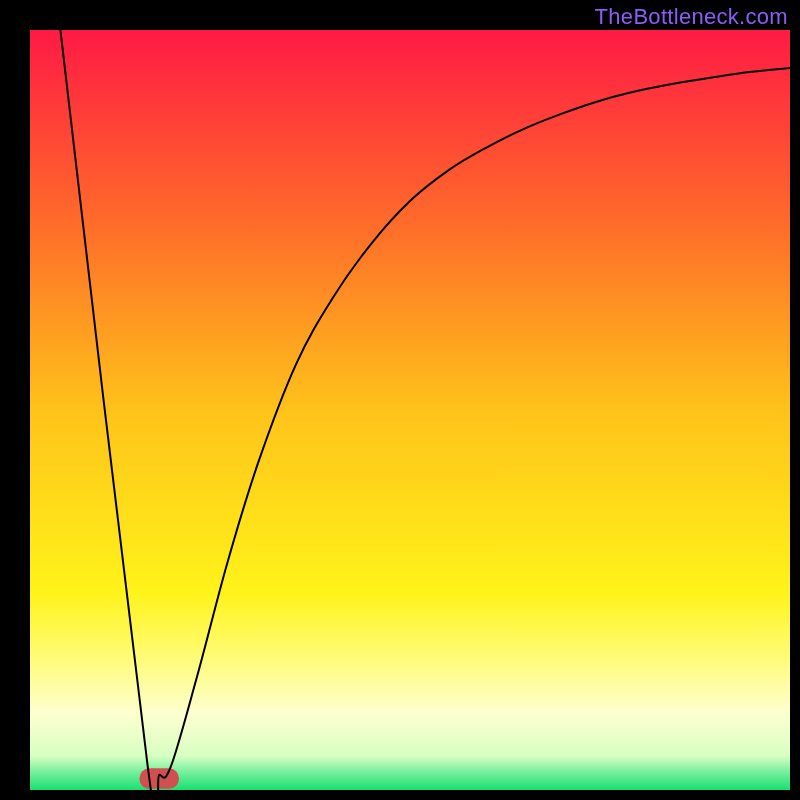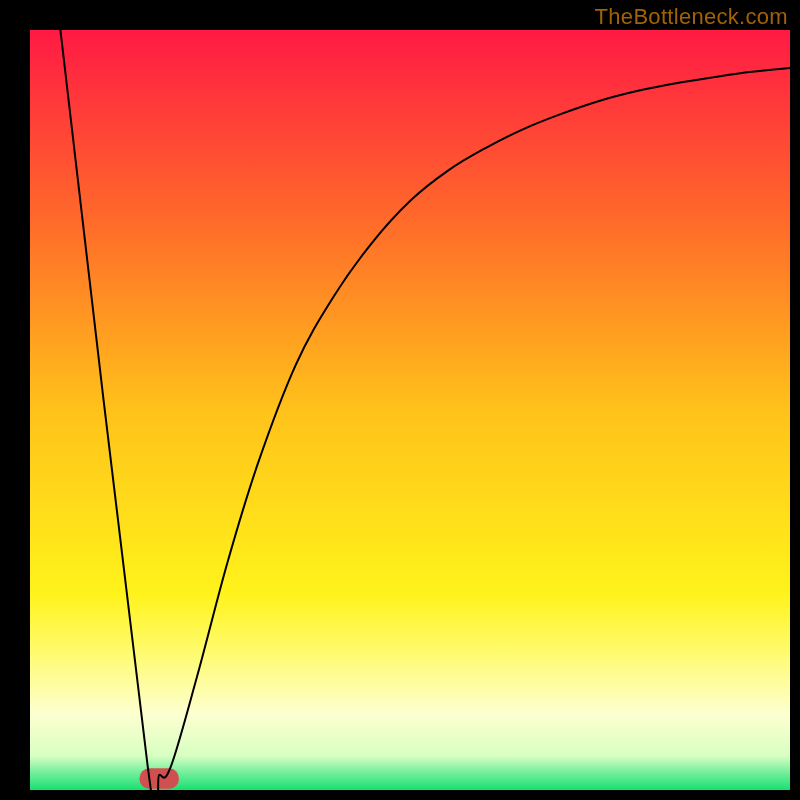--- a/index.html
+++ b/index.html
@@ -27,21 +27,21 @@
   }
   .plot-area svg {
     display: block;
   }
   .watermark {
     position: absolute;
     top: 4px;
     right: 12px;
     font-size: 22px;
     font-weight: 500;
-    color: #a16207;
+    color: #8b5cf6;
     letter-spacing: 0.3px;
     user-select: none;
   }
 </style>
 </head>
 <body>
 
 <div class="frame">
 
   <div class="plot-area">

